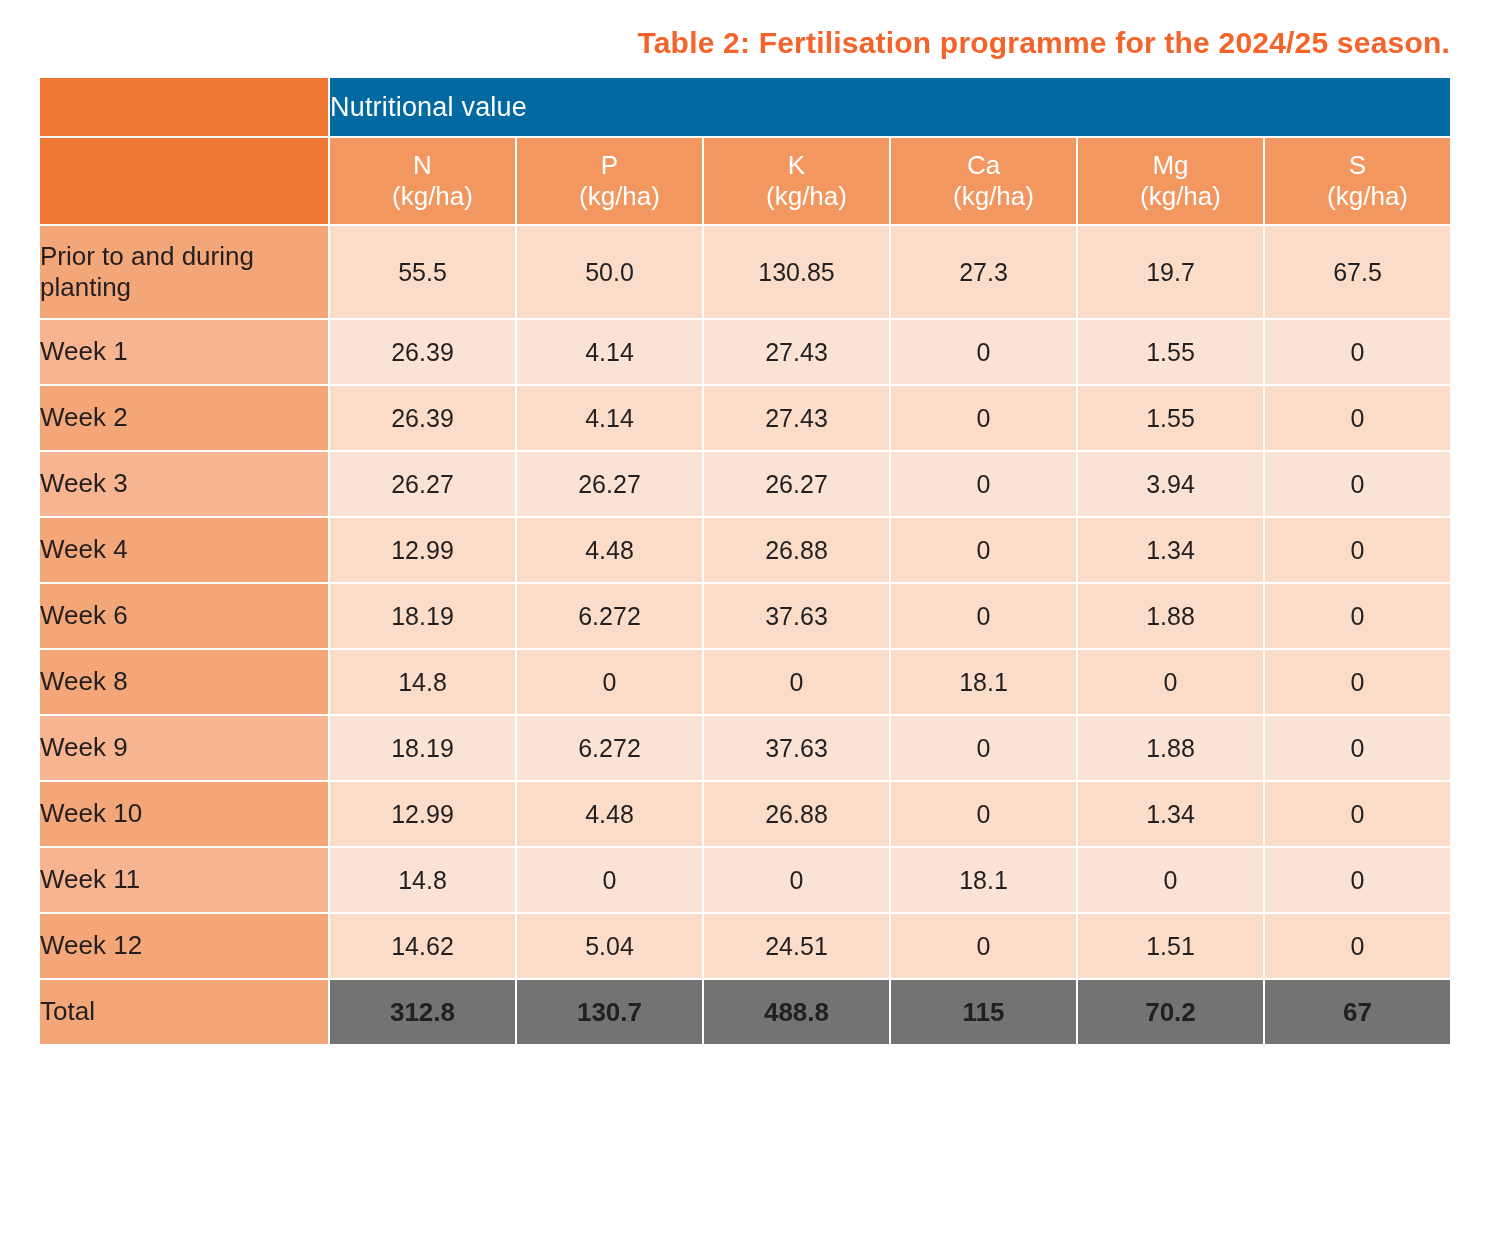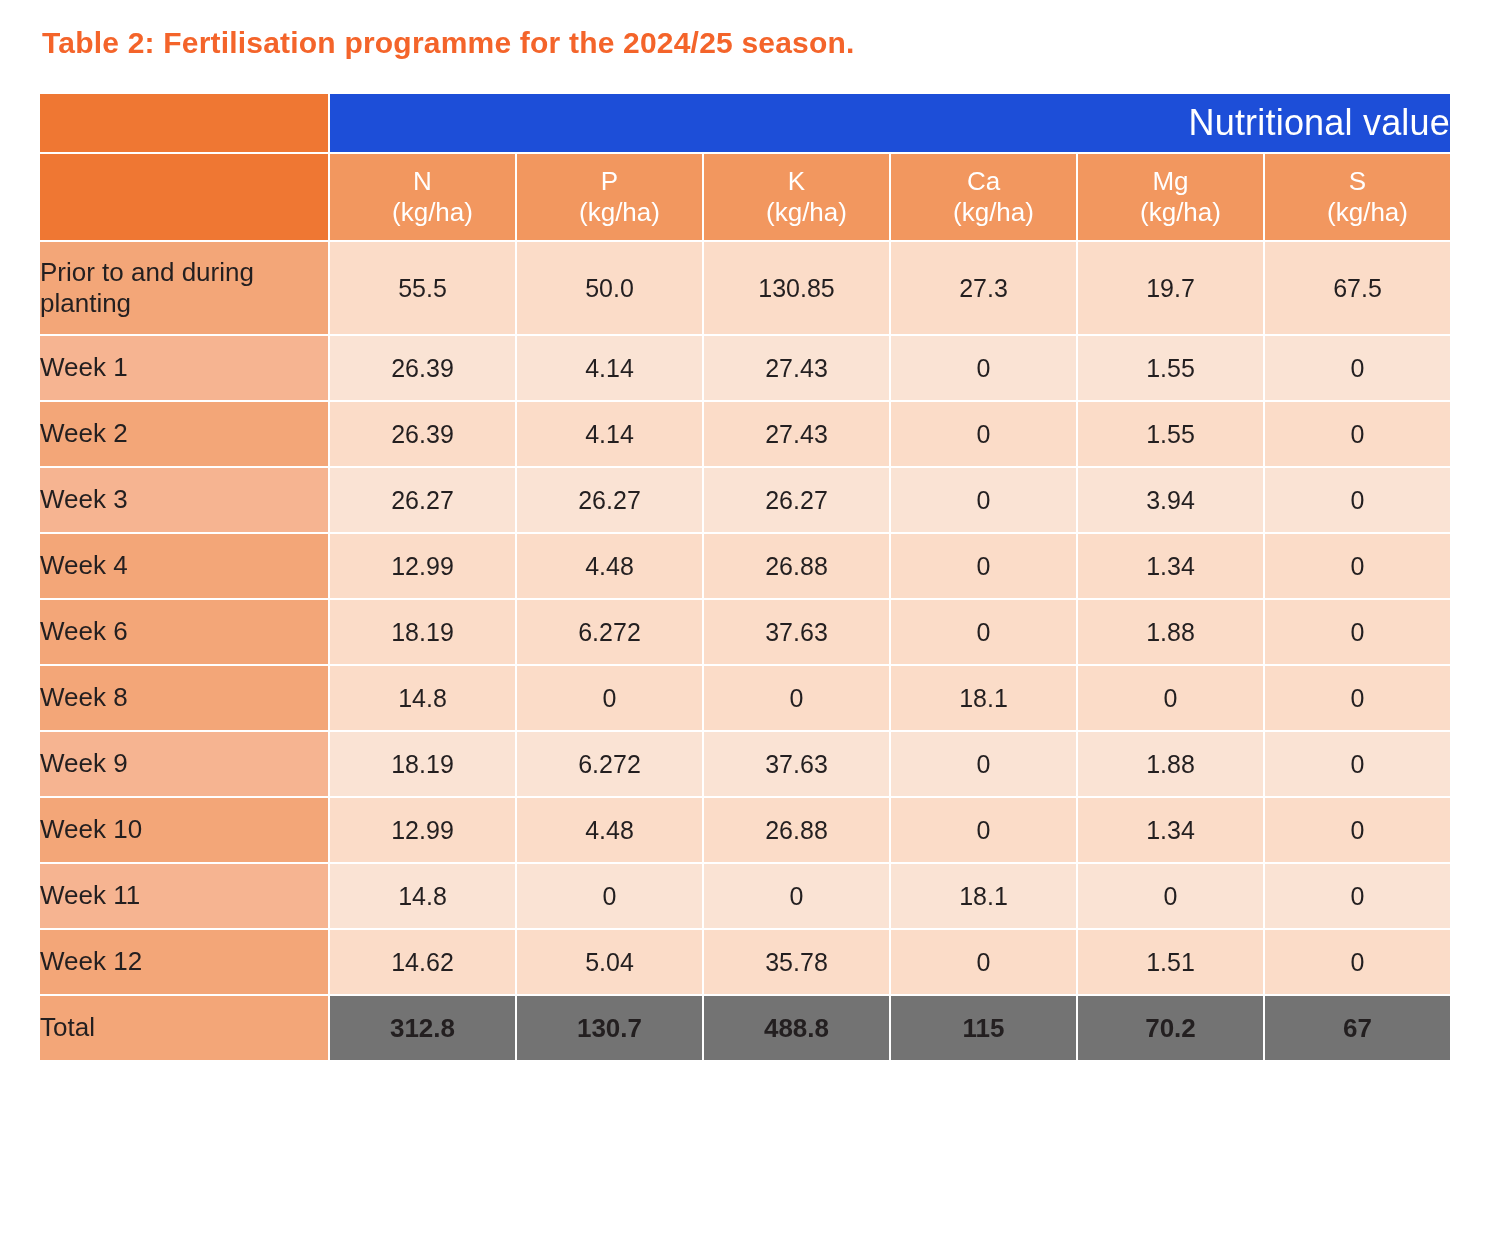--- a/index.html
+++ b/index.html
@@ -17,21 +17,22 @@
     box-sizing: border-box;
     width: 1488px;
     height: 1252px;
     padding: 26px 38px 0 38px;
   }
   .caption {
     color: #f4642a;
     font-size: 30px;
     font-weight: bold;
     letter-spacing: 0.2px;
-    margin: 0 0 32px 4px;
+    margin: 0 0 16px 4px;
+    text-align: right;
   }
   table.fert {
     border-collapse: collapse;
     table-layout: fixed;
     width: 1412px;
     font-size: 25px;
     color: #231f20;
   }
   table.fert td, table.fert th {
     border: 2px solid #ffffff;
@@ -39,24 +40,24 @@
     font-weight: normal;
   }
   col.label-col { width: 290px; }
   col.data-col  { width: 187px; }
 
   
   .hdr-blank {
     background: #ef7733;
   }
   .hdr-group {
-    background: #1d4ed8;
+    background: #0369a1;
     color: #ffffff;
-    font-size: 36px;
-    text-align: right;
+    font-size: 27px;
+    text-align: left;
     height: 58px;
     letter-spacing: 0.2px;
   }
   .hdr-sub {
     background: #f2975f;
     color: #ffffff;
     font-size: 26px;
     text-align: center;
     height: 86px;
     line-height: 1.18;
@@ -250,21 +251,21 @@
         <td class="val alt">0</td>
         <td class="val alt">18.1</td>
         <td class="val alt">0</td>
         <td class="val alt">0</td>
       </tr>
 
       <tr>
         <td class="rowlabel">Week 12</td>
         <td class="val">14.62</td>
         <td class="val">5.04</td>
-        <td class="val">35.78</td>
+        <td class="val">24.51</td>
         <td class="val">0</td>
         <td class="val">1.51</td>
         <td class="val">0</td>
       </tr>
 
       <tr>
         <td class="rowlabel total">Total</td>
         <td class="val total">312.8</td>
         <td class="val total">130.7</td>
         <td class="val total">488.8</td>

